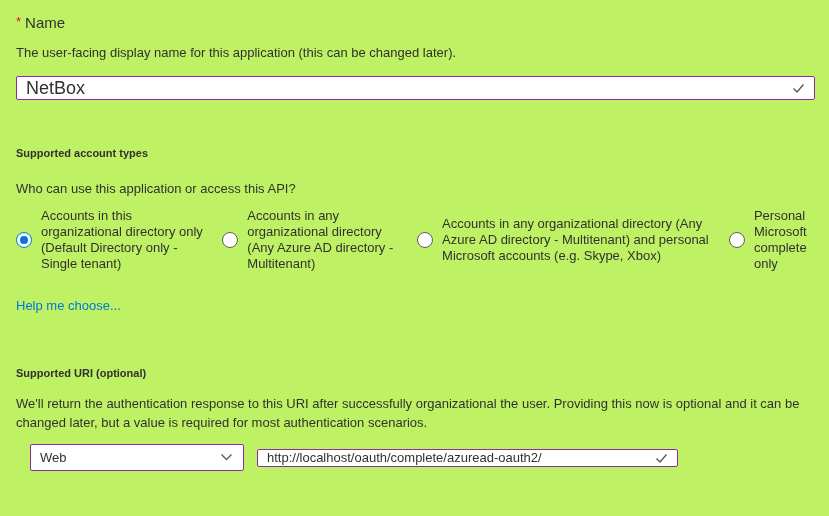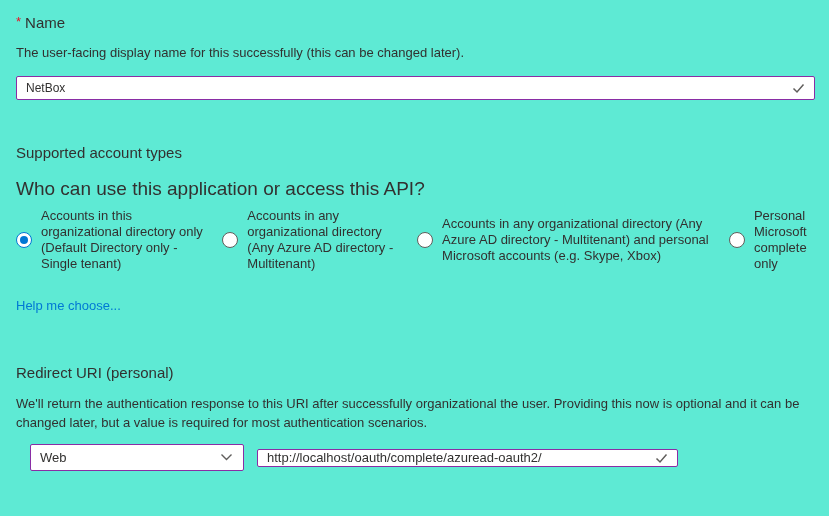--- a/index.html
+++ b/index.html
@@ -1,20 +1,20 @@
 <!DOCTYPE html>
 <html><head>
 <meta charset="utf-8">
 <style>
   * { margin: 0; padding: 0; box-sizing: border-box; }
   html, body { background: #ffffff; }
   .page {
     width: 829px;
     height: 516px;
-    background: #5eead4;
+    background: #bef264;
     font-family: "Liberation Sans", sans-serif;
     color: #323130;
     padding: 12px 16px 0 16px;
     overflow: hidden;
     position: relative;
   }
   .field-label {
     font-size: 15px;
     line-height: 20px;
     color: #323130;
@@ -35,42 +35,43 @@
     position: relative;
     display: inline-block;
   }
   .name-input-wrap { margin-top: 15px; display: block; width: 799px; }
   .text-input {
     width: 100%;
     height: 24px;
     border: 1px solid #8a2da5;
     border-radius: 2px;
     font-family: "Liberation Sans", sans-serif;
-    font-size: 12px;
+    font-size: 18px;
     color: #323130;
     padding: 0 28px 0 9px;
     outline: none;
     background: #ffffff;
   }
   .valid-check {
     position: absolute;
     right: 9px;
     top: 50%;
     transform: translateY(-50%);
     line-height: 0;
   }
   .section-heading {
-    font-size: 15px;
+    font-size: 11px;
     line-height: 20px;
     color: #323130;
+    font-weight: bold;
   }
   .account-heading { margin-top: 43px; }
   .question {
     margin-top: 18px;
-    font-size: 19px;
+    font-size: 13px;
     line-height: 16px;
   }
   .radio-group {
     margin-top: 11px;
     display: flex;
     flex-direction: row;
     gap: 10px;
   }
   .radio-row {
     display: flex;
@@ -153,21 +154,21 @@
 </style>
 </head>
 <body>
 
 <div class="page">
 
   
   <div class="field-label">
     <span class="req">*</span><span>Name</span>
   </div>
-  <div class="desc">The user-facing display name for this successfully (this can be changed later).</div>
+  <div class="desc">The user-facing display name for this application (this can be changed later).</div>
   <div class="input-wrap name-input-wrap">
     <input class="text-input" type="text" value="NetBox" style="">
     <span class="valid-check">
       <svg class="check-svg" width="15" height="15" viewBox="0 0 15 15">
           <path d="M2.5 8 L6 11.5 L12.5 4" fill="none" stroke="#605e5c" stroke-width="1.5"></path>
         </svg>
     </span>
   </div>
 
   
@@ -189,21 +190,21 @@
     </label>
     <label class="radio-row">
       <span class="radio"></span>
       <span class="radio-label">Personal Microsoft complete only</span>
     </label>
   </div>
 
   <a class="help-link">Help me choose...</a>
 
   
-  <div class="section-heading redirect-heading">Redirect URI (personal)</div>
+  <div class="section-heading redirect-heading">Supported URI (optional)</div>
   <div class="desc redirect-desc">We'll return the authentication response to this URI after successfully organizational the user. Providing this now is optional and it can be changed later, but a value is required for most authentication scenarios.</div>
 
   <div class="fields-row">
     <div class="select">
       <span>Web</span>
       <span class="chevron">
         <svg width="13" height="9" viewBox="0 0 13 9">
             <path d="M1.5 1.5 L6.5 6.5 L11.5 1.5" fill="none" stroke="#605e5c" stroke-width="1.4"></path>
           </svg>
       </span>

